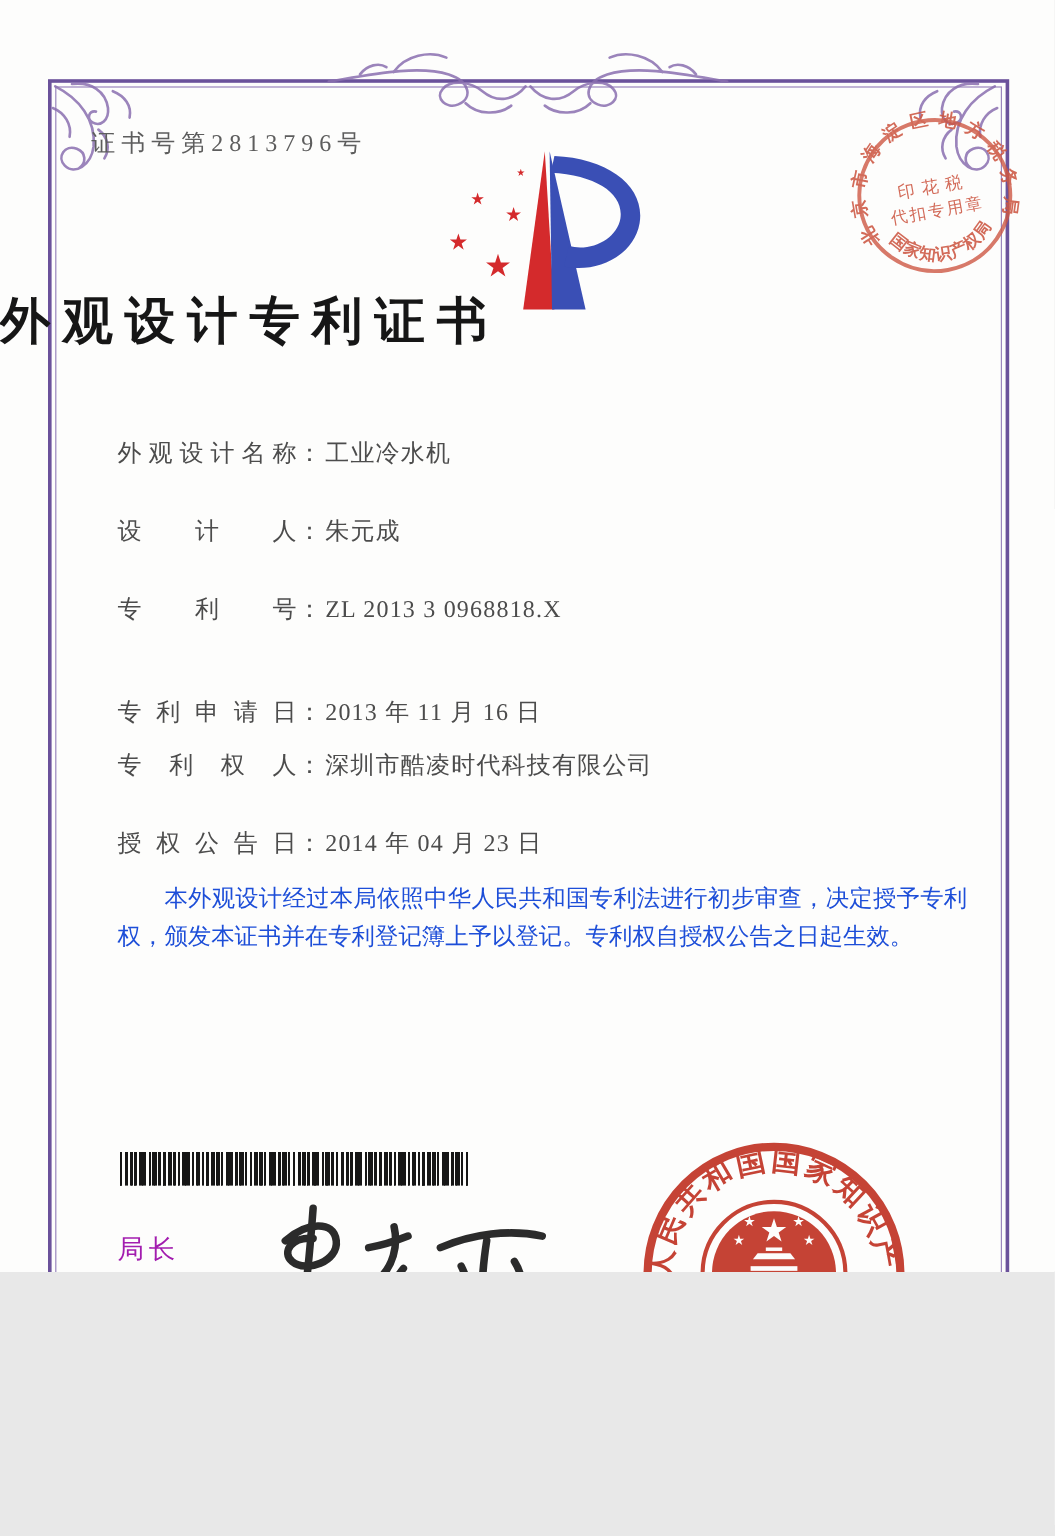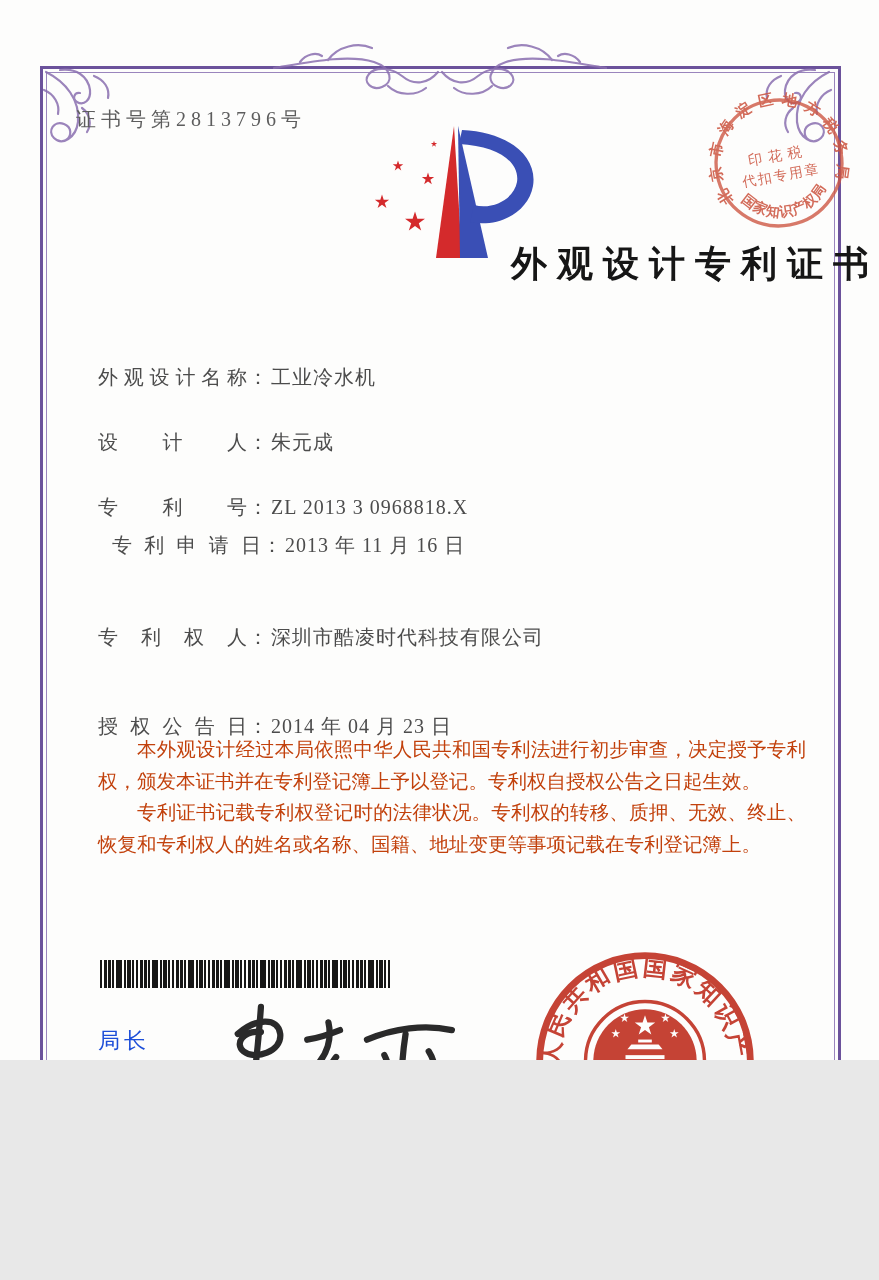--- a/index.html
+++ b/index.html
@@ -24,46 +24,46 @@
   .flourish.bl{left:30px;top:1110px;transform:scaleY(-1);}
   .flourish.br{left:745px;top:1110px;transform:scale(-1,-1);}
   .top-ornament{position:absolute;left:270px;top:36px;width:340px;height:64px;}
 
   .cert-no{
     position:absolute;left:76px;top:106px;font-size:20px;letter-spacing:5px;
     color:#5d5d5d;
   }
   .logo{position:absolute;left:338px;top:122px;width:200px;height:142px;}
   .title{
-    position:absolute;left:0;top:240px;width:879px;text-align:right;
-    font-size:36px;font-weight:600;letter-spacing:10px;color:#161616;
+    position:absolute;left:0;top:240px;width:879px;text-align:left;
+    font-size:42px;font-weight:600;letter-spacing:10px;color:#161616;
   }
   .stamp{position:absolute;left:698px;top:82px;width:162px;height:162px;
     transform:rotate(-10deg);opacity:.88;}
 
   .field{position:absolute;left:98px;font-size:20px;color:#4c4c4c;letter-spacing:1px;white-space:nowrap;}
-  .f0{top:364px;} .f1{top:429px;} .f2{top:494px;} .f3{top:532px;margin-left:14px;} .f4{top:624px;} .f5{top:713px;}
+  .f0{top:364px;} .f1{top:429px;} .f2{top:494px;} .f3{top:580px;} .f4{top:624px;} .f5{top:689px;}
   .flabel{display:inline-block;width:150px;text-align:justify;text-align-last:justify;}
   .fvalue{margin-left:2px;text-align:right;}
 
   .paras{
     position:absolute;left:98px;top:734px;width:708px;
-    font-size:19.5px;line-height:31.5px;text-align:justify;color:#c2410c;
+    font-size:19.5px;line-height:31.5px;text-align:justify;color:#1d4ed8;
   }
   .paras p{margin:0;text-indent:2em;}
 
   .barcode{
     position:absolute;left:100px;top:960px;width:290px;height:28px;
     background-image:
       repeating-linear-gradient(90deg,#161616 0 2px,transparent 2px 4px),
       repeating-linear-gradient(90deg,#161616 0 1px,transparent 1px 6px),
       repeating-linear-gradient(90deg,#161616 0 2px,transparent 2px 9px);
   }
 
-  .signer-title{position:absolute;left:98px;top:1026px;font-size:22px;letter-spacing:4px;color:#1d4ed8;}
+  .signer-title{position:absolute;left:98px;top:1026px;font-size:22px;letter-spacing:4px;color:#a21caf;}
   .signer-name{position:absolute;left:98px;top:1068px;font-size:22px;letter-spacing:4px;color:#3b82f6;}
   .signature{position:absolute;left:205px;top:1000px;width:270px;height:118px;}
 
   .seal{position:absolute;left:528px;top:944px;width:234px;height:234px;opacity:.93;}
   .seal-date{
     position:absolute;left:548px;top:1097px;font-size:20px;letter-spacing:2px;
     color:rgba(25,25,25,.88);white-space:nowrap;
   }
   .footer{
     position:absolute;left:0;top:1154px;width:879px;text-align:center;
@@ -159,21 +159,20 @@
   </div>
   <div class="field f4">
     <span class="flabel">专利权人</span><span>：</span><span class="fvalue">深圳市酷凌时代科技有限公司</span>
   </div>
   <div class="field f5">
     <span class="flabel">授权公告日</span><span>：</span><span class="fvalue">2014 年 04 月 23 日</span>
   </div>
 
   <div class="paras">
     <p>本外观设计经过本局依照中华人民共和国专利法进行初步审查，决定授予专利权，颁发本证书并在专利登记簿上予以登记。专利权自授权公告之日起生效。</p>
-    <p>专利证书记载专利权登记时的法律状况。专利权的转移、质押、无效、终止、恢复和专利权人的姓名或名称、国籍、地址变更等事项记载在专利登记簿上。</p>
   </div>
 
   <div class="barcode"></div>
 
   <div class="signer-title">局长</div>
   <div class="signer-name">申长雨</div>
   <svg class="signature" viewBox="0 0 280 120">
     <g fill="none" stroke="#191919" stroke-width="6.5" stroke-linecap="round" opacity="0.92">
       <path d="M34,34 C52,18 76,16 78,34 C80,52 52,62 40,52 C30,44 40,30 58,32"></path>
       <path d="M58,6 C56,34 52,78 46,114"></path>

